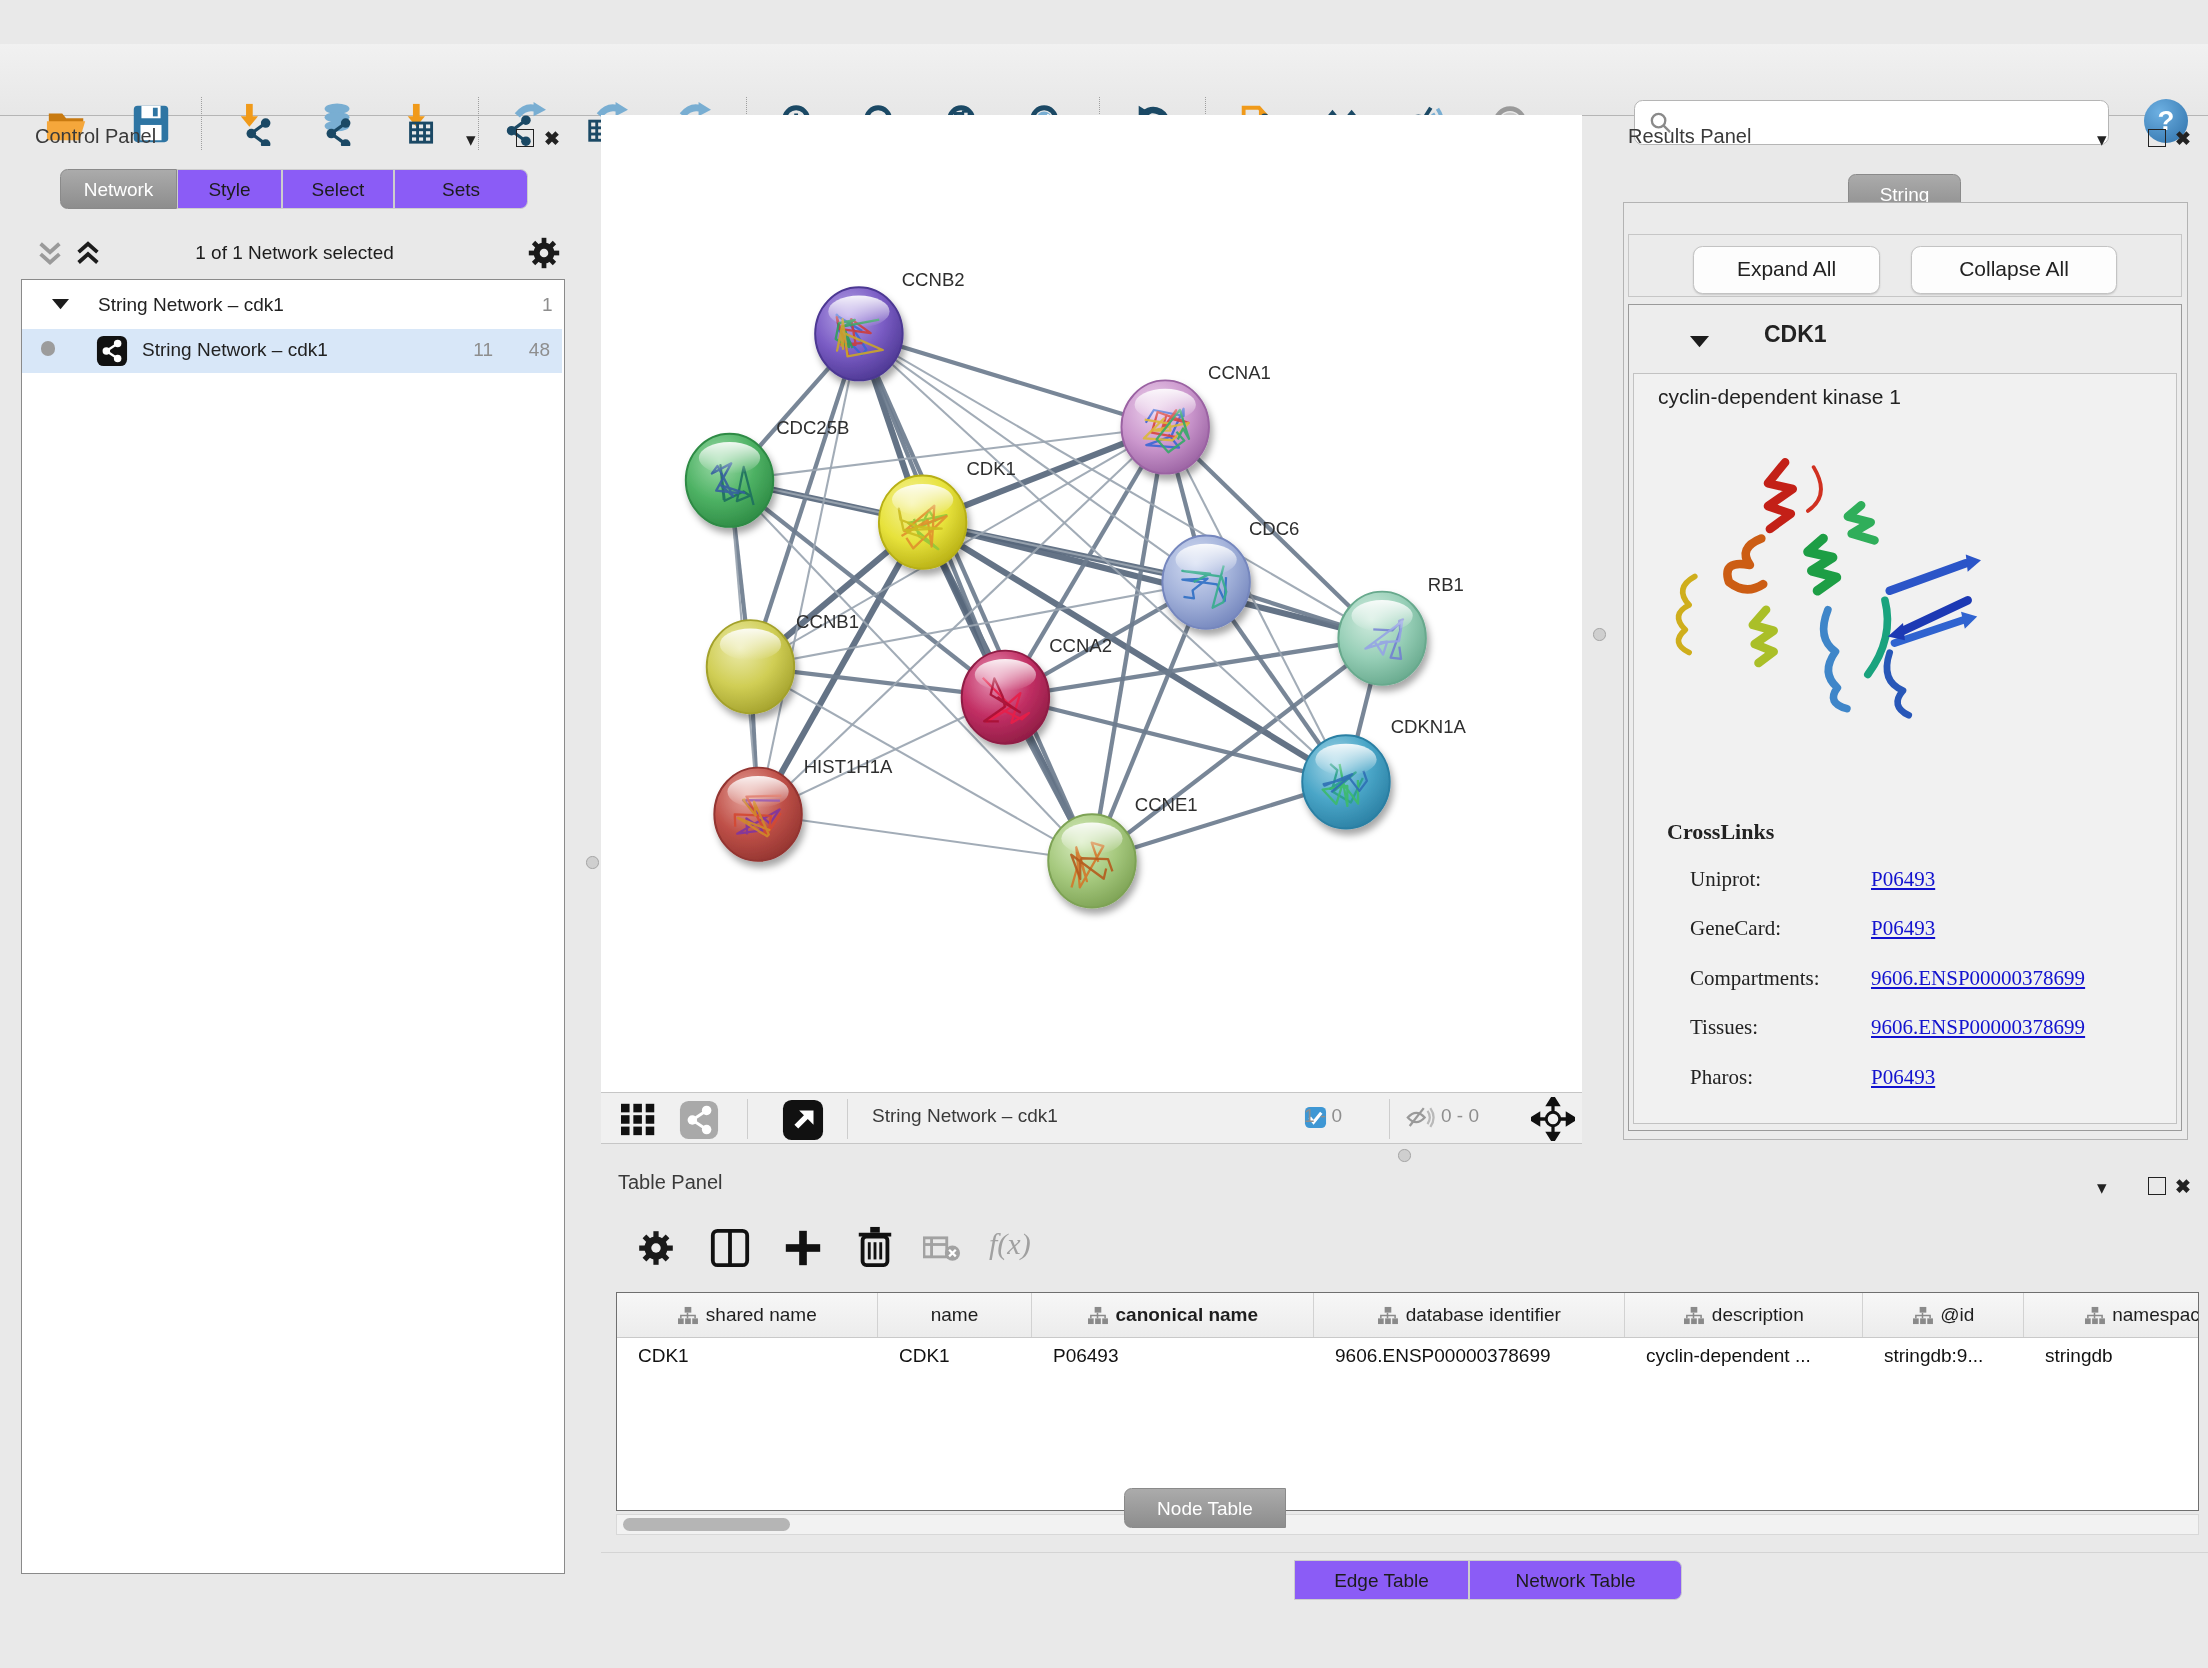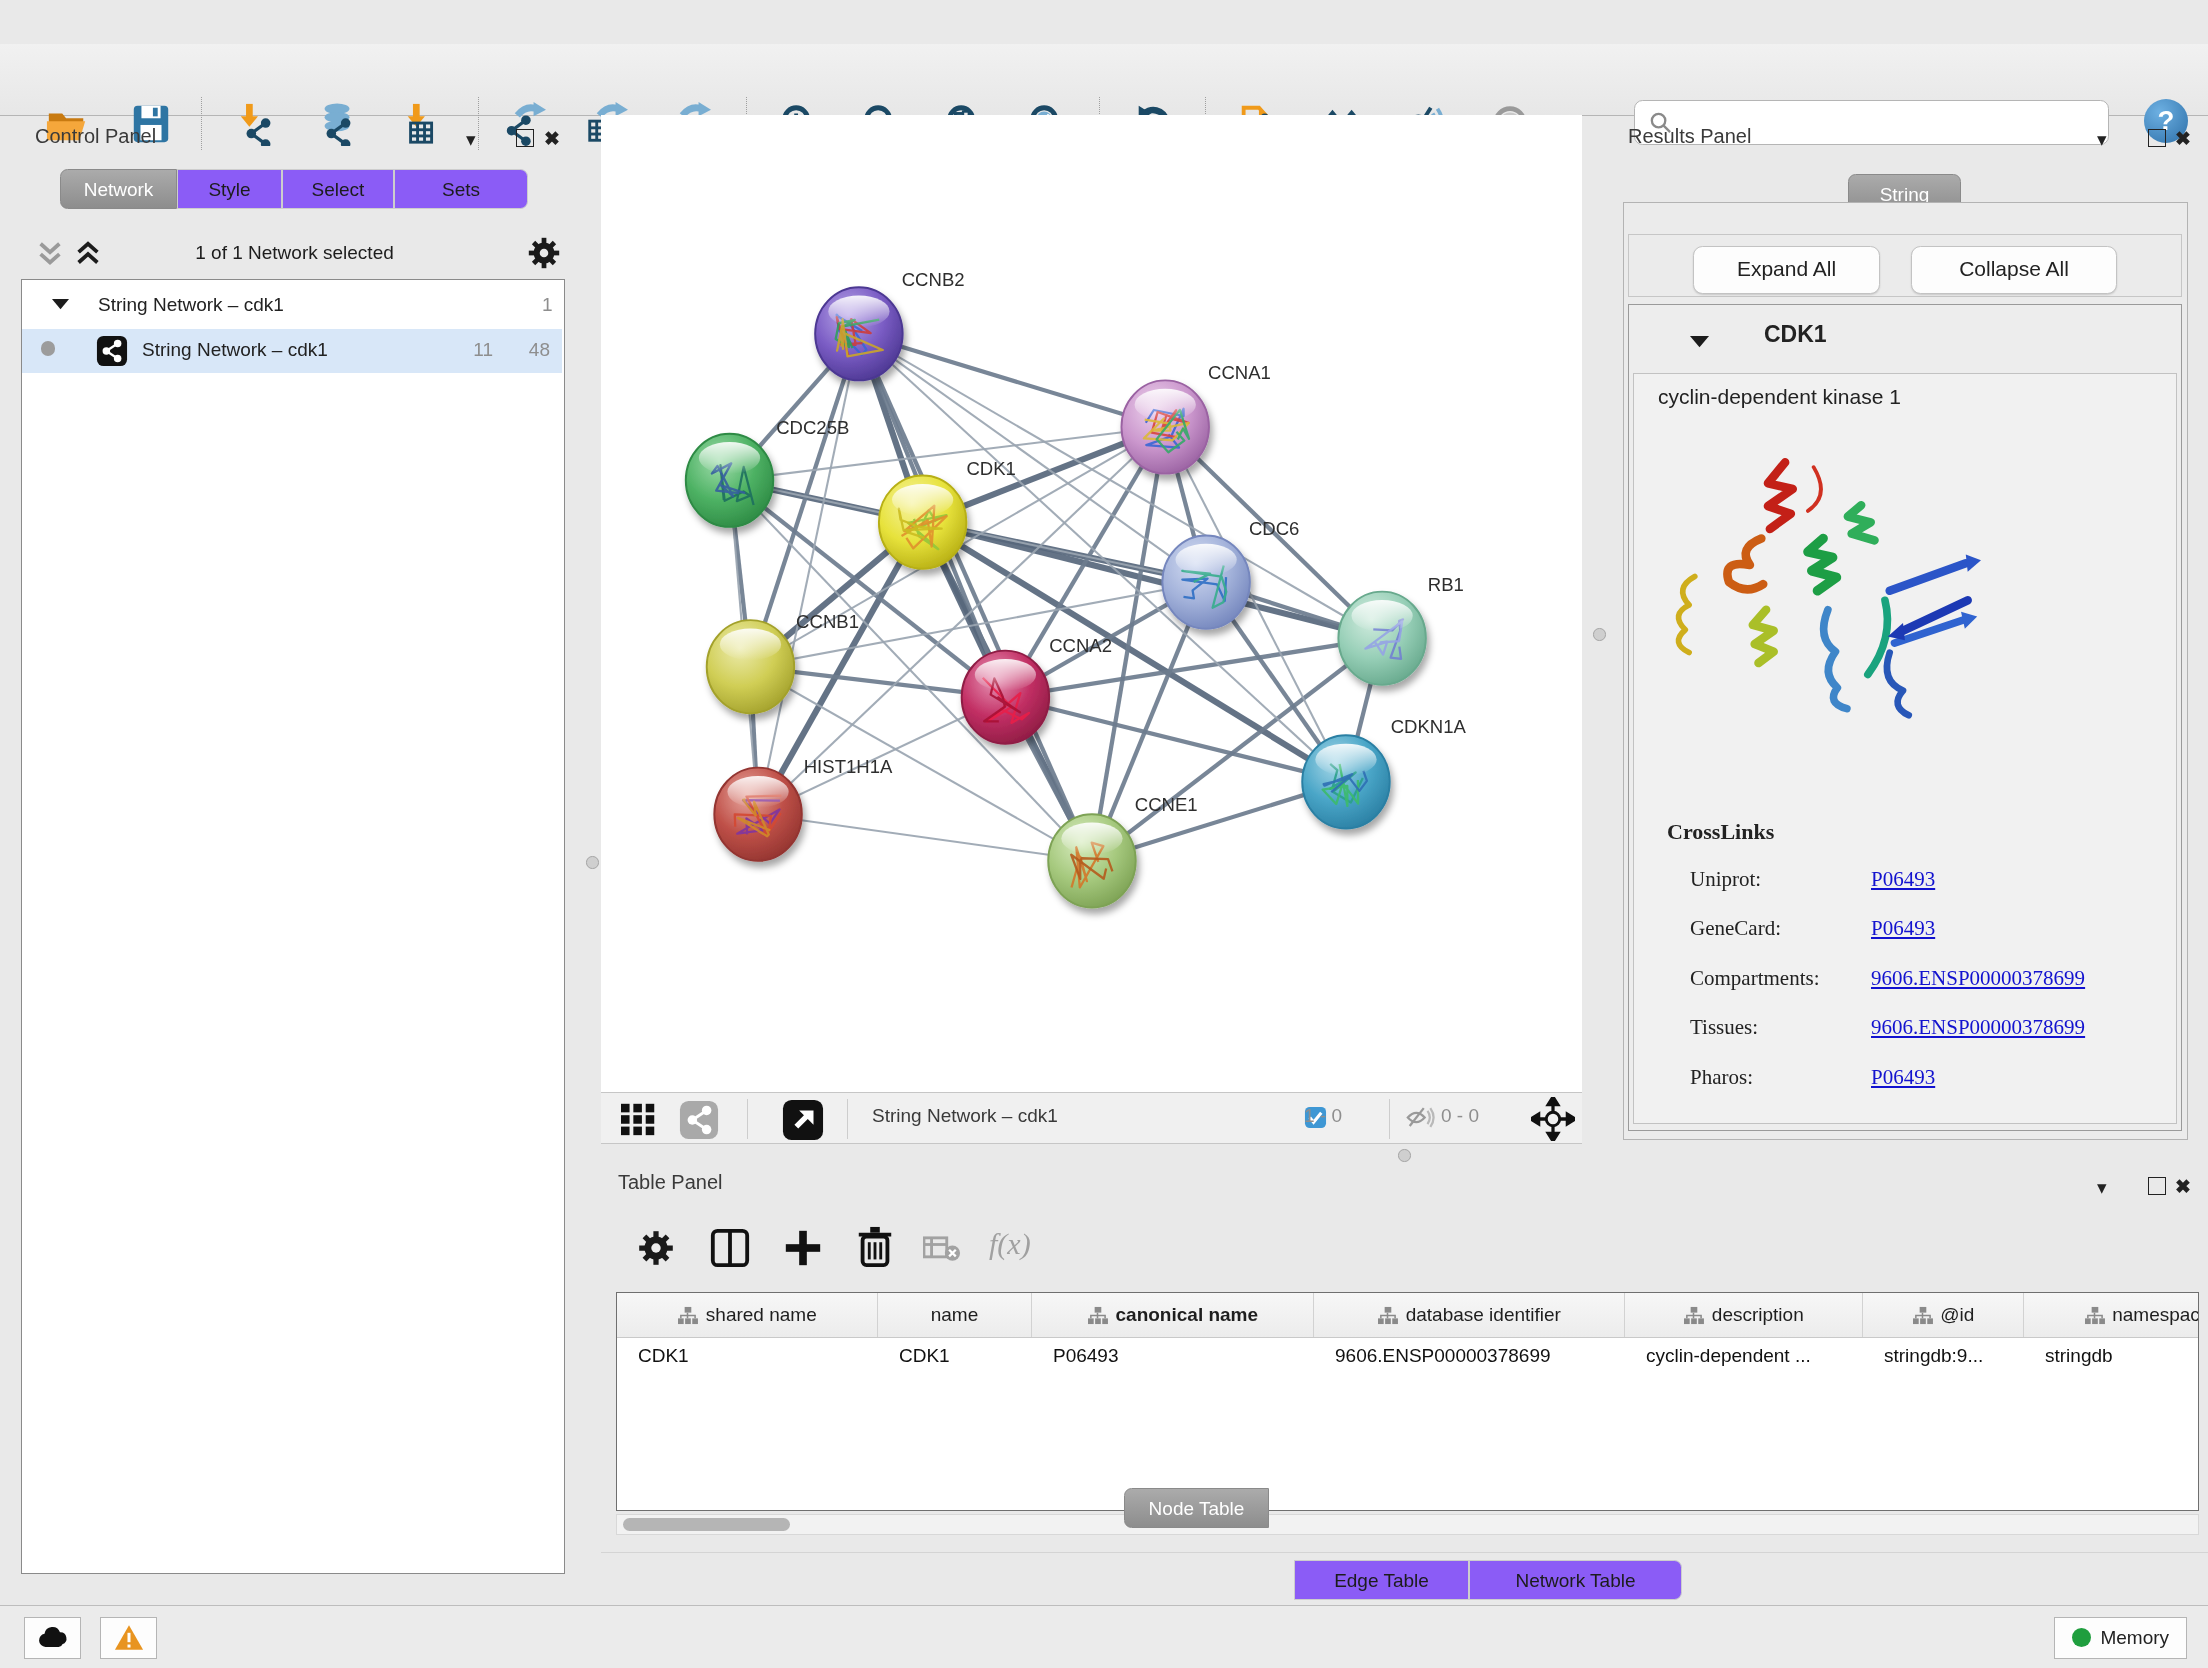--- a/index.html
+++ b/index.html
@@ -794,37 +794,19 @@
         <div class="td" style="width: 161px;">stringdb:9...</div>
         <div class="td" style="width: 247px;">stringdb</div>
       </div>
   </div>
   <div id="hscroll" class="abs">
     <div id="hthumb" class="abs"></div>
   </div>
 
   <div class="hline" style="left:601px;top:1552px;width:1607px"></div>
   <div id="bt-tabs">
-      <div class="tab abs active first" style="left: 1124px; top: 1488px; width: 145px;">Node Table</div>
+      <div class="tab abs active first" style="left: 1124px; top: 1488px; width: 162px;">Node Table</div>
       <div class="tab abs" style="left: 1294px; top: 1560px; width: 175px;">Edge Table</div>
       <div class="tab abs last" style="left: 1469px; top: 1560px; width: 213px;">Network Table</div>
     </div>
 
-  <div id="statusbar" class="abs">
-    <div class="sb-btn" style="left:24px;width:57px">
-      <svg width="32" height="23" viewBox="0 0 34 24">
-          <path d="M9 22 a7 7 0 0 1 -1 -13.9 a8.5 8.5 0 0 1 16.4 -1.6 a6.5 6.5 0 0 1 2.6 12.6 q-1 2.9 -4 2.9 Z" fill="#111"></path>
-        </svg>
-    </div>
-    <div class="sb-btn" style="left:100px;width:57px">
-      <svg width="30" height="27" viewBox="0 0 32 28">
-          <polygon points="16,1 31,27 1,27" fill="#e89420"></polygon>
-          <rect x="14.4" y="9" width="3.2" height="10" fill="#fff"></rect>
-          <rect x="14.4" y="21.5" width="3.2" height="3.2" fill="#fff"></rect>
-        </svg>
-    </div>
-    <div class="sb-btn" style="left:2054px;width:133px;gap:9.5px">
-      <span style="width:19px;height:19px;border-radius:50%;background:#1f9e3e;display:inline-block"></span>
-      <span style="font-size:19px">Memory</span>
-    </div>
-  </div>
 </div>
 
 
 </body></html>

